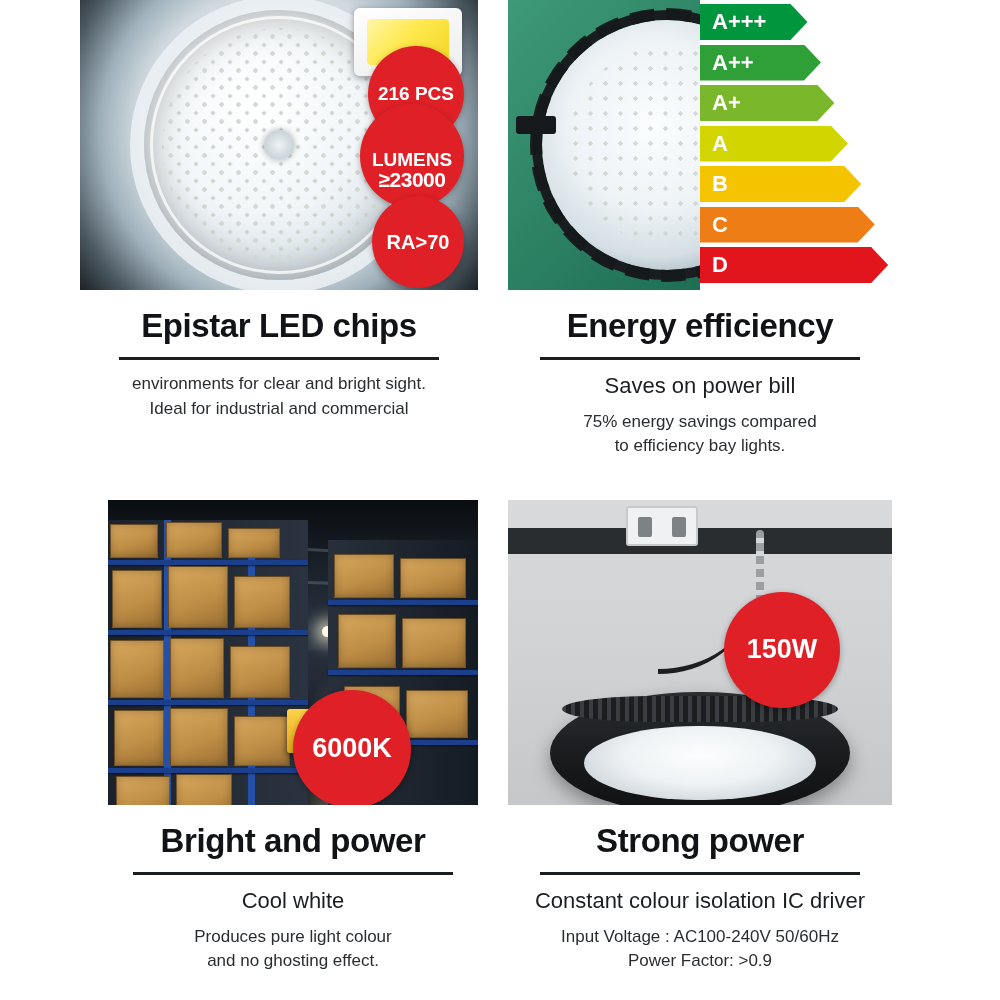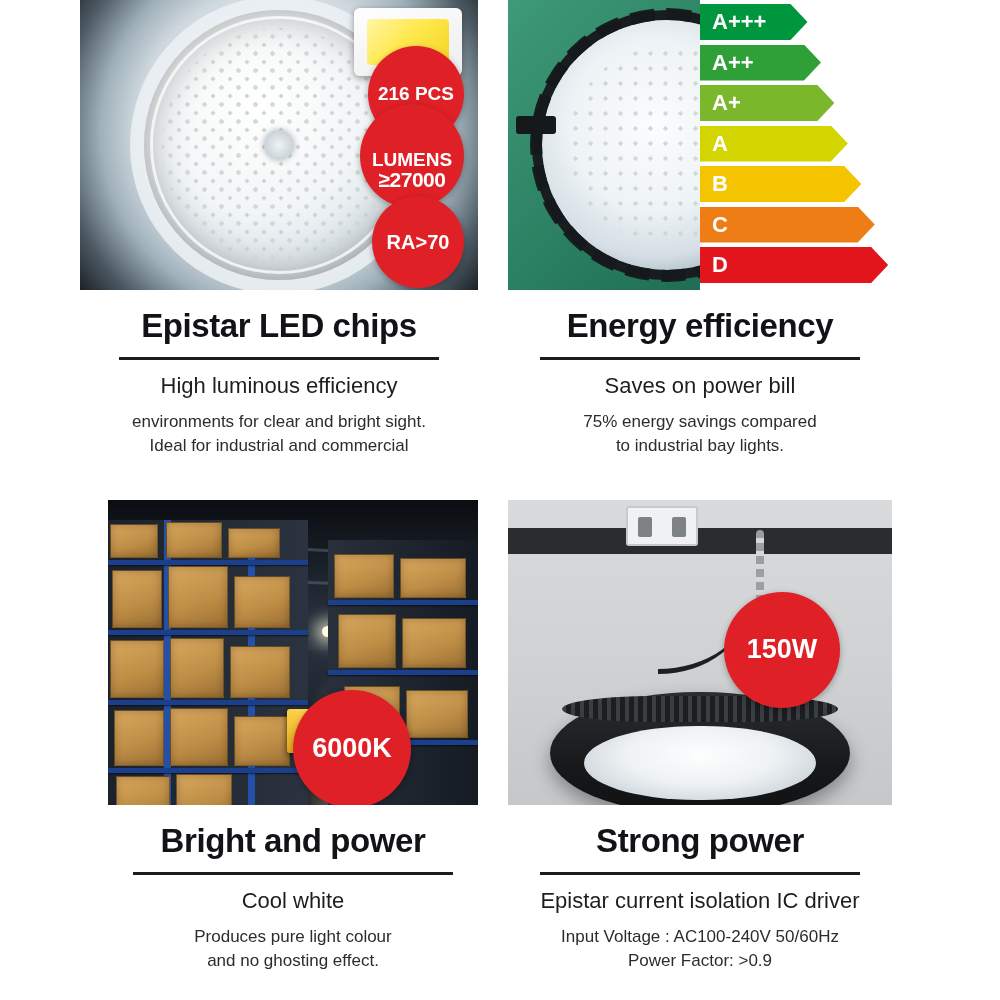--- a/index.html
+++ b/index.html
@@ -345,30 +345,29 @@
         <div class="p1-ring"></div>
         <div class="p1-hub"></div>
       </div>
       <div class="chip-swatch"></div>
       <div class="badge-red b-216">
         <span>216 PCS</span>
       </div>
       <div class="badge-red b-lum">
 
         <span class="l1">LUMENS</span>
-        <span class="l2">≥27000</span>
+        <span class="l2">≥23000</span>
       </div>
       <div class="badge-red b-ra">
         <span>RA&gt;70</span>
       </div>
     </div>
     <div class="caption">
       <div class="title">Epistar LED chips</div>
       <div class="rule"></div>
-      <div class="subtitle">High luminous efficiency</div>
       <div class="body">
         <div>environments for clear and bright sight.</div>
         <div>Ideal for industrial and commercial</div>
       </div>
     </div>
   </div>
 
   <div class="cell q2">
     <div class="photo p2">
       <div class="p2-left">
@@ -402,21 +401,21 @@
           <span>D</span>
         </div>
       </div>
     </div>
     <div class="caption">
       <div class="title">Energy efficiency</div>
       <div class="rule"></div>
       <div class="subtitle">Saves on power bill</div>
       <div class="body">
         <div>75% energy savings compared</div>
-        <div>to industrial bay lights.</div>
+        <div>to efficiency bay lights.</div>
       </div>
     </div>
   </div>
 
   <div class="cell q3">
     <div class="photo p3 tall">
       <div class="wh-ceiling"></div>
       <div class="wh-beam" style="left:180px;right:0;top:52px;transform:rotate(3deg)"></div>
       <div class="wh-beam" style="left:200px;right:0;top:84px;transform:rotate(2deg)"></div>
       <div class="wh-beam" style="left:220px;right:0;top:116px;transform:rotate(1deg)"></div>
@@ -492,21 +491,21 @@
         <div class="p4-fins"></div>
         <div class="p4-lens"></div>
       </div>
       <div class="badge-red b-150">
         <span>150W</span>
       </div>
     </div>
     <div class="caption">
       <div class="title">Strong power</div>
       <div class="rule"></div>
-      <div class="subtitle">Epistar current isolation IC driver</div>
+      <div class="subtitle">Constant colour isolation IC driver</div>
       <div class="body">
         <div>Input Voltage : AC100-240V 50/60Hz</div>
         <div>Power Factor: &gt;0.9</div>
       </div>
     </div>
   </div>
 
 </div>
 
 </body></html>

